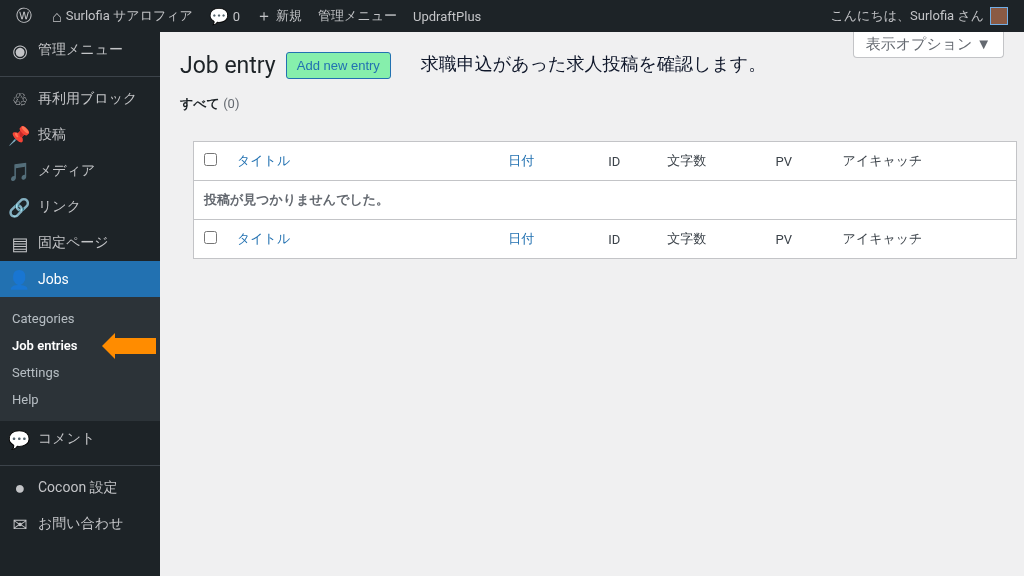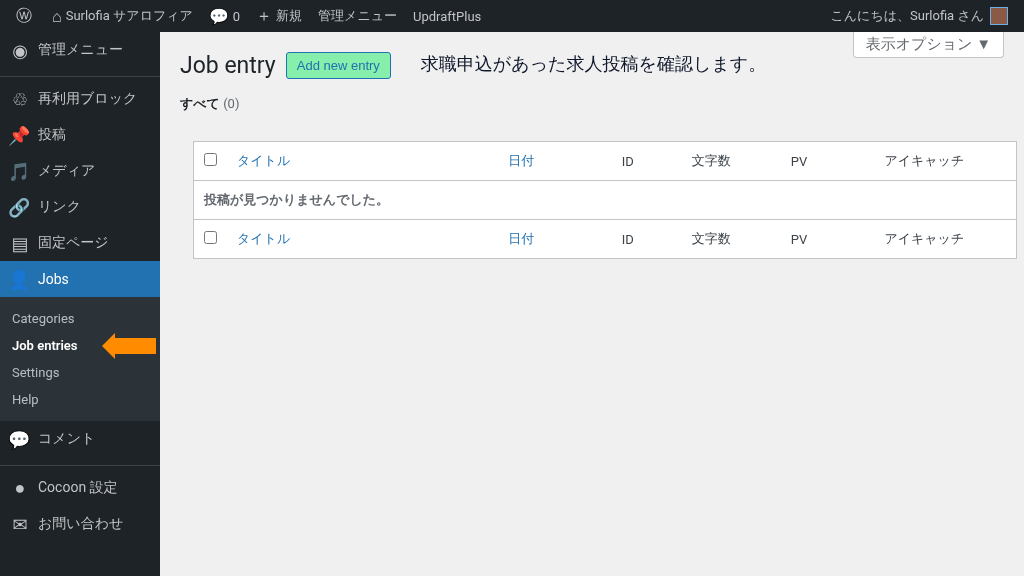--- a/index.html
+++ b/index.html
@@ -36,21 +36,21 @@
     .add-new-btn { border: 1px solid #2271b1; color: #2271b1; background: #86efac; padding: 4px 10px; font-size: 13px; border-radius: 3px; cursor: pointer; }
     .annotation { color: #0f172a; font-size: 18px; margin-left: 20px; }
     
     .subsubsub { margin-bottom: 28px; font-size: 13px; }
     .subsubsub-label { font-weight: 600; color: #1d2327; }
     .subsubsub-count { color: #646970; }
     
     .list-table { width: 100%; border: 1px solid #c3c4c7; border-spacing: 0; background: #fff; margin-left: 13px; }
     .list-table th, .list-table td { padding: 10px 10px; text-align: left; font-size: 13px; vertical-align: middle; font-weight: bold; }
     .list-table thead th, .list-table tfoot th { font-weight: 400; color: #2271b1; border-bottom: 1px solid #c3c4c7; }
-    .list-table thead th.nolink, .list-table tfoot th.nolink { color: #3c434a; text-align: center; }
+    .list-table thead th.nolink, .list-table tfoot th.nolink { color: #3c434a; }
     .list-table tfoot th { border-top: 1px solid #c3c4c7; border-bottom: none; }
     .list-table tbody td { color: #646970; }
     .check-col { width: 30px; text-align: center; }
     .check-col input { margin: 0; }
     .col-title { width: 33%; }
     .col-date { width: 100px; }
     a.sortable { color: #2271b1; cursor: pointer; text-decoration: none; }
   </style>
 </head>
 <body>

